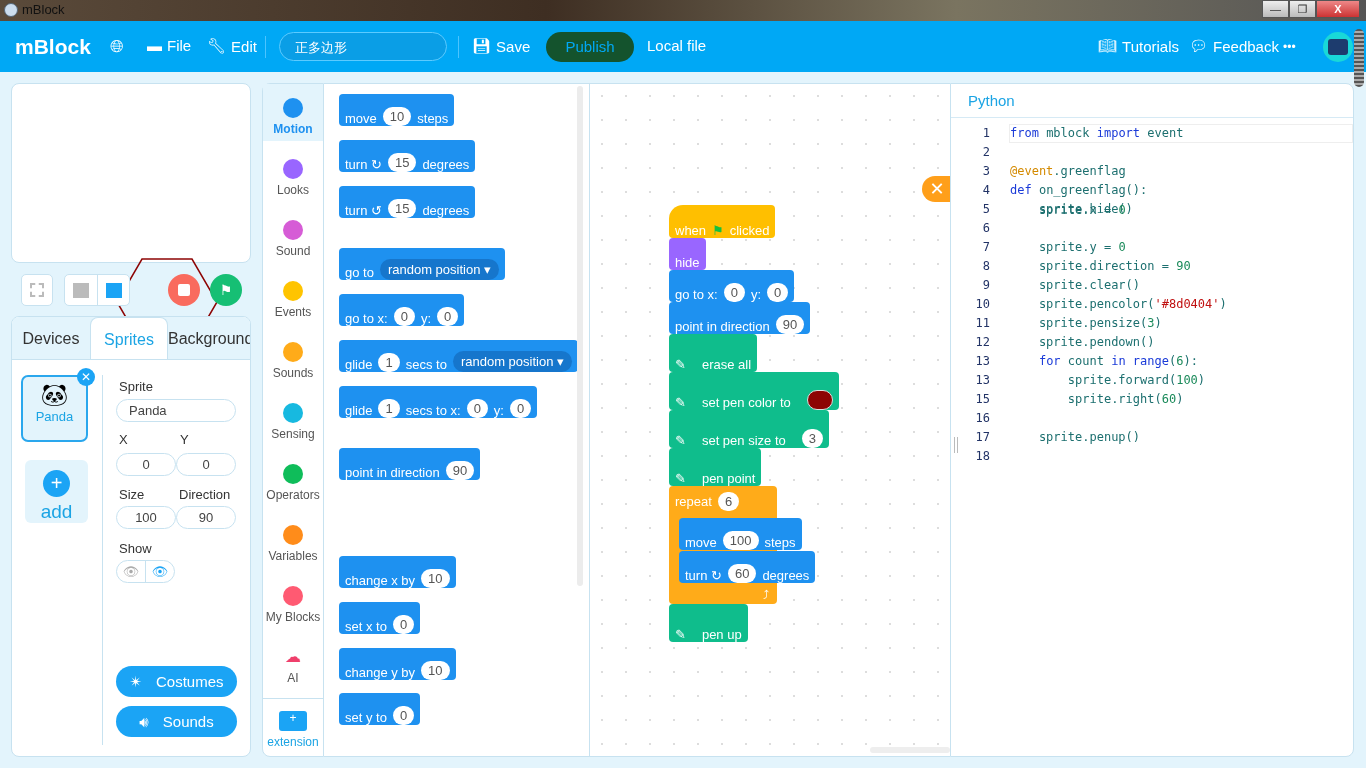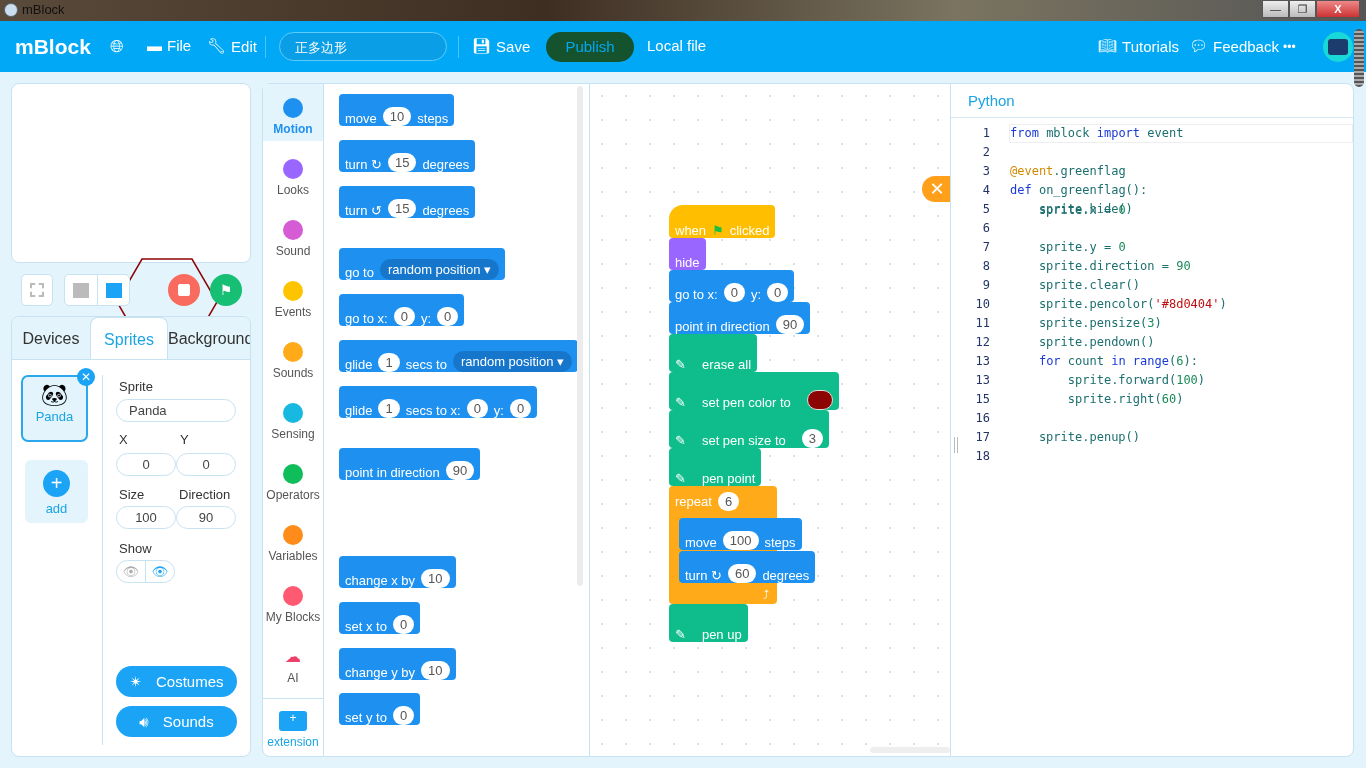--- a/index.html
+++ b/index.html
@@ -127,21 +127,21 @@
     <div class="tab" style="width:82px">Background</div>
   </div>
   <div style="position:absolute;left:90px;top:58px;width:1px;height:370px;background:#c7e2f0"></div>
   <div class="spr">
     <div style="text-align:center;font-size:22px;margin-top:6px">🐼︎</div>
     <div style="text-align:center;font-size:13px;color:#1ba4e4">Panda</div>
     <div style="position:absolute;right:-9px;top:-9px;width:18px;height:18px;border-radius:50%;background:#1ba4f5;color:#fff;font-size:12px;text-align:center;line-height:18px">✕</div>
   </div>
   <div style="position:absolute;left:13px;top:143px;width:63px;height:63px;background:#e3f4fc;border-radius:6px">
     <div style="margin:10px auto 0;width:27px;height:27px;border-radius:50%;background:#1ba4f5;color:#fff;text-align:center;line-height:27px;font-size:20px">+</div>
-    <div style="text-align:center;font-size:13px;color:#1ba4e4;margin-top:4px">add</div>
+    <div style="text-align:center;font-size:19px;color:#1ba4e4;margin-top:4px">add</div>
   </div>
   <div class="lbl" style="left:107px;top:62px">Sprite</div>
   <div class="fld" style="left:104px;top:82px;width:120px;text-align:left;padding-left:12px">Panda</div>
   <div class="lbl" style="left:107px;top:115px">X</div>
   <div class="lbl" style="left:168px;top:115px">Y</div>
   <div class="fld" style="left:104px;top:136px;width:60px">0</div>
   <div class="fld" style="left:164px;top:136px;width:60px">0</div>
   <div class="lbl" style="left:107px;top:170px">Size</div>
   <div class="lbl" style="left:167px;top:170px">Direction</div>
   <div class="fld" style="left:104px;top:189px;width:60px">100</div>

